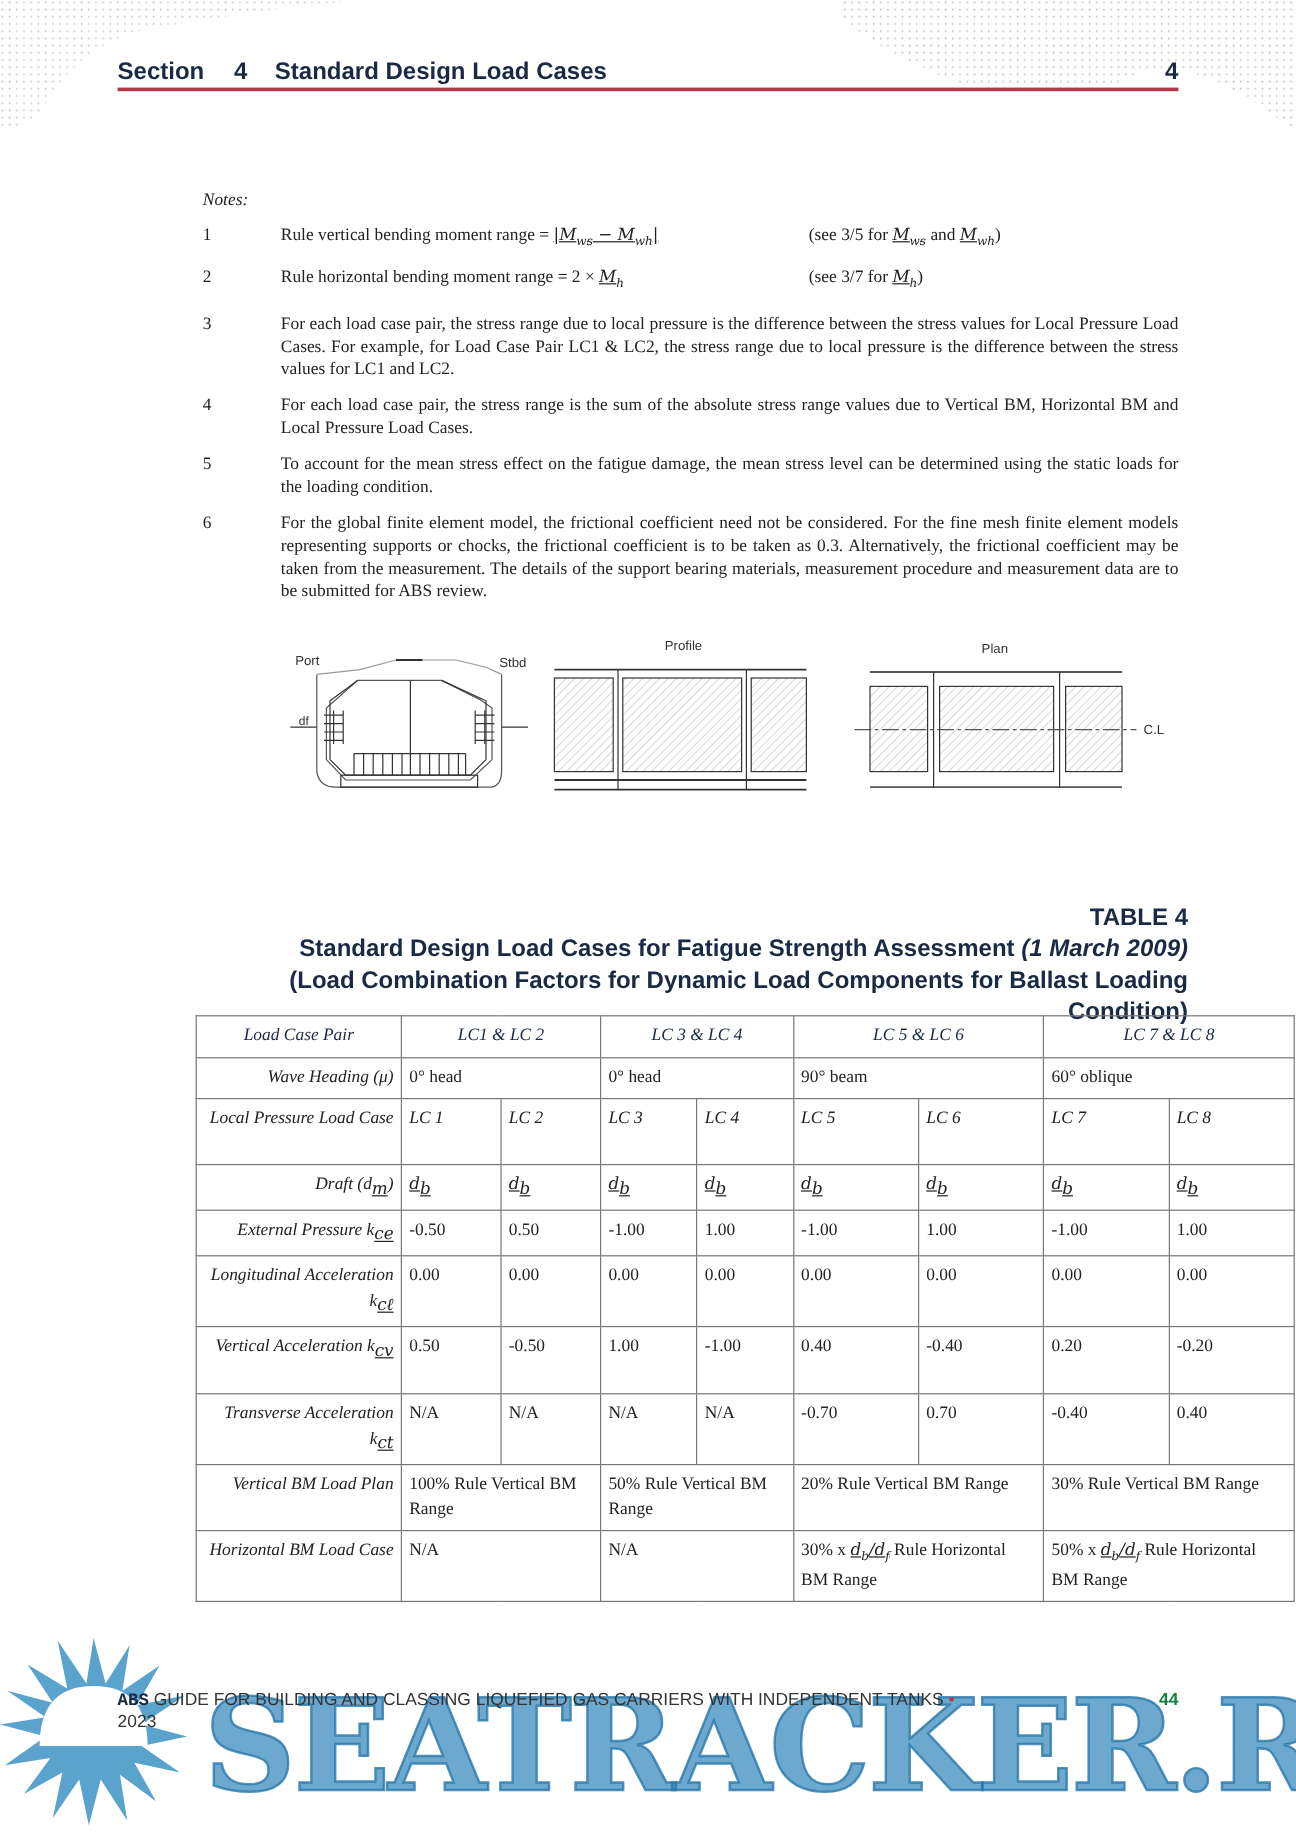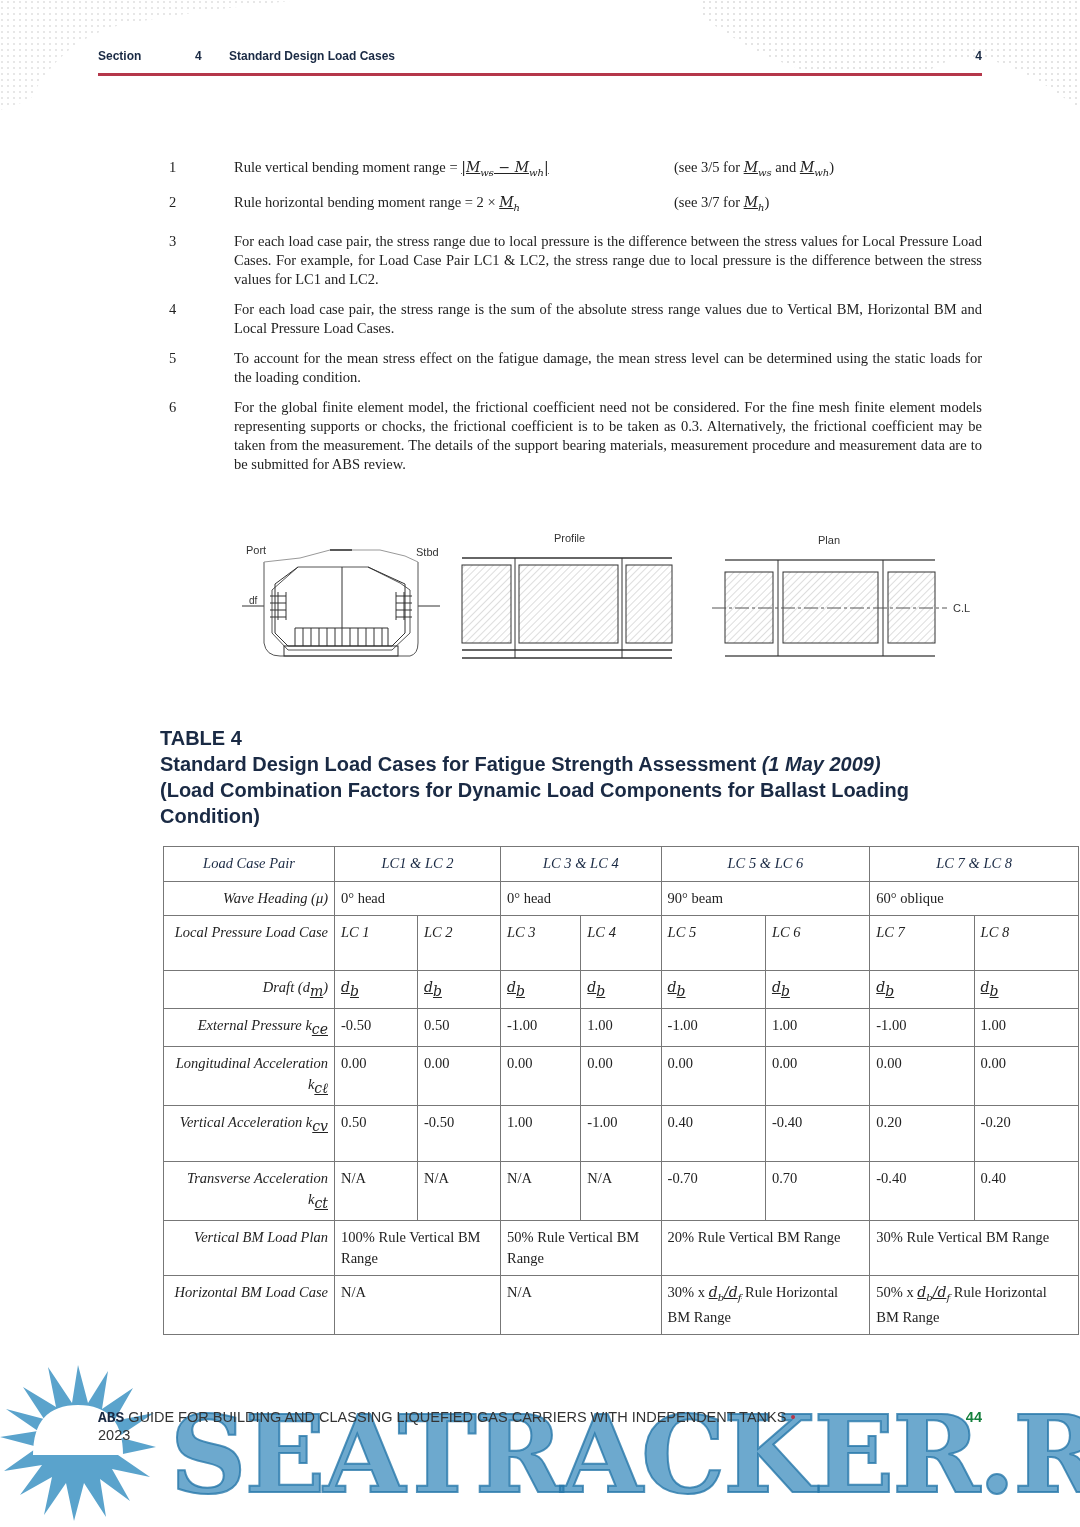--- a/index.html
+++ b/index.html
@@ -1,36 +1,36 @@
 <!DOCTYPE html>
 <html><head>
 <meta charset="utf-8">
 <style>
   html, body { margin: 0; padding: 0; background: #ffffff; }
   body { width: 1080px; height: 1527px; position: relative; overflow: hidden; font-family: "Liberation Serif", serif; color: #222; }
   .dots { position: absolute; pointer-events: none; }
-  .header { position: absolute; left: 98px; top: 49px; width: 884px; height: 22px; font-family: "Liberation Sans", sans-serif; font-weight: bold; font-size: 12px; color: #1a2a44; }
+  .header { position: absolute; left: 98px; top: 49px; width: 884px; height: 22px; font-family: "Liberation Sans", sans-serif; font-weight: bold; font-size: 20px; color: #1a2a44; }
   .header .sec { position: absolute; left: 0; top: 0; }
   .header .num { position: absolute; left: 97px; top: 0; }
   .header .title { position: absolute; left: 131px; top: 0; }
   .header .pg { position: absolute; right: 0; top: 0; }
   .redline { position: absolute; left: 98px; top: 73px; width: 884px; height: 3px; background: #b5374a; }
 
   .notes { position: absolute; left: 169px; top: 158px; width: 813px; font-size: 14.5px; line-height: 19px; color: #222; }
   .notes .hdr { font-style: italic; margin-bottom: 10px; }
   .note { position: relative; padding-left: 65px; margin-bottom: 11px; text-align: justify; }
   .note .n { position: absolute; left: 0; top: 0; }
   .note .see { position: absolute; left: 505px; top: 0; }
   .math { font-style: italic; font-family: "DejaVu Serif", serif; font-size: 14px; text-decoration: underline; }
   sub { font-size: 10px; }
 
   .figures { position: absolute; left: 240px; top: 528px; width: 745px; height: 135px; }
   .figures svg { position: absolute; left: 0; top: 0; }
 
-  .tcaption { position: absolute; left: 160px; top: 725px; width: 830px; text-align: left; font-family: "Liberation Sans", sans-serif; font-weight: bold; font-size: 20px; line-height: 26px; color: #1a2a44; }
+  .tcaption { position: absolute; left: 160px; top: 752px; width: 830px; text-align: right; font-family: "Liberation Sans", sans-serif; font-weight: bold; font-size: 20px; line-height: 26px; color: #1a2a44; }
   .tcaption .it { font-style: italic; }
 
   table.lc { position: absolute; left: 163px; top: 846px; width: 916px; border-collapse: collapse; font-size: 14.5px; color: #222; }
   table.lc td, table.lc th { border: 1.5px solid #777; padding: 6px 6px; vertical-align: top; line-height: 21px; }
   table.lc th { font-style: italic; font-weight: normal; color: #1a2a44; text-align: center; height: 22px; }
   table.lc td.rl { font-style: italic; text-align: right; width: 158px; }
   table.lc td.c { text-align: left; }
   table.lc td.lft { text-align: left; }
   table.lc td.it { font-style: italic; }
 
@@ -57,20 +57,21 @@
 
 <div class="header">
   <span class="sec">Section</span>
   <span class="num">4</span>
   <span class="title">Standard Design Load Cases</span>
   <span class="pg">4</span>
 </div>
 <div class="redline"></div>
 
 <div class="notes">
+  <div class="hdr">Notes:</div>
 
   <div class="note">
     <span class="n">1</span>
     <span>Rule vertical bending moment range = <span class="math">|M<sub>ws</sub> − M<sub>wh</sub>|</span></span>
     <span class="see">(see 3/5 for <span class="math">M<sub>ws</sub></span> and <span class="math">M<sub>wh</sub></span>)</span>
   </div>
   <div class="note" style="margin-bottom:15px">
     <span class="n">2</span>
     <span>Rule horizontal bending moment range = 2 × <span class="math">M<sub>h</sub></span></span>
     <span class="see">(see 3/7 for <span class="math">M<sub>h</sub></span>)</span>
@@ -159,21 +160,21 @@
     <rect x="485" y="44" width="48" height="71" fill="url(#hatch)" stroke="#333"></rect>
     <rect x="543" y="44" width="95" height="71" fill="url(#hatch)" stroke="#333"></rect>
     <rect x="648" y="44" width="47" height="71" fill="url(#hatch)" stroke="#333"></rect>
     <line x1="472" y1="80" x2="707" y2="80" stroke="#555" stroke-dasharray="14,3,3,3"></line>
     <text x="713" y="84" font-size="11" fill="#333">C.L</text>
   </svg>
 </div>
 
 <div class="tcaption">
   <div>TABLE 4</div>
-  <div><span>Standard Design Load Cases for Fatigue Strength Assessment</span> <span class="it">(1 May 2009)</span></div>
+  <div><span>Standard Design Load Cases for Fatigue Strength Assessment</span> <span class="it">(1 March 2009)</span></div>
   <div>(Load Combination Factors for Dynamic Load Components for Ballast Loading Condition)</div>
 </div>
 
 <table class="lc">
   <tbody>
       <tr>
     <th style="width:158px">Load Case Pair</th>
     <th colspan="2">LC1 &amp; LC 2</th>
     <th colspan="2">LC 3 &amp; LC 4</th>
     <th colspan="2">LC 5 &amp; LC 6</th>

